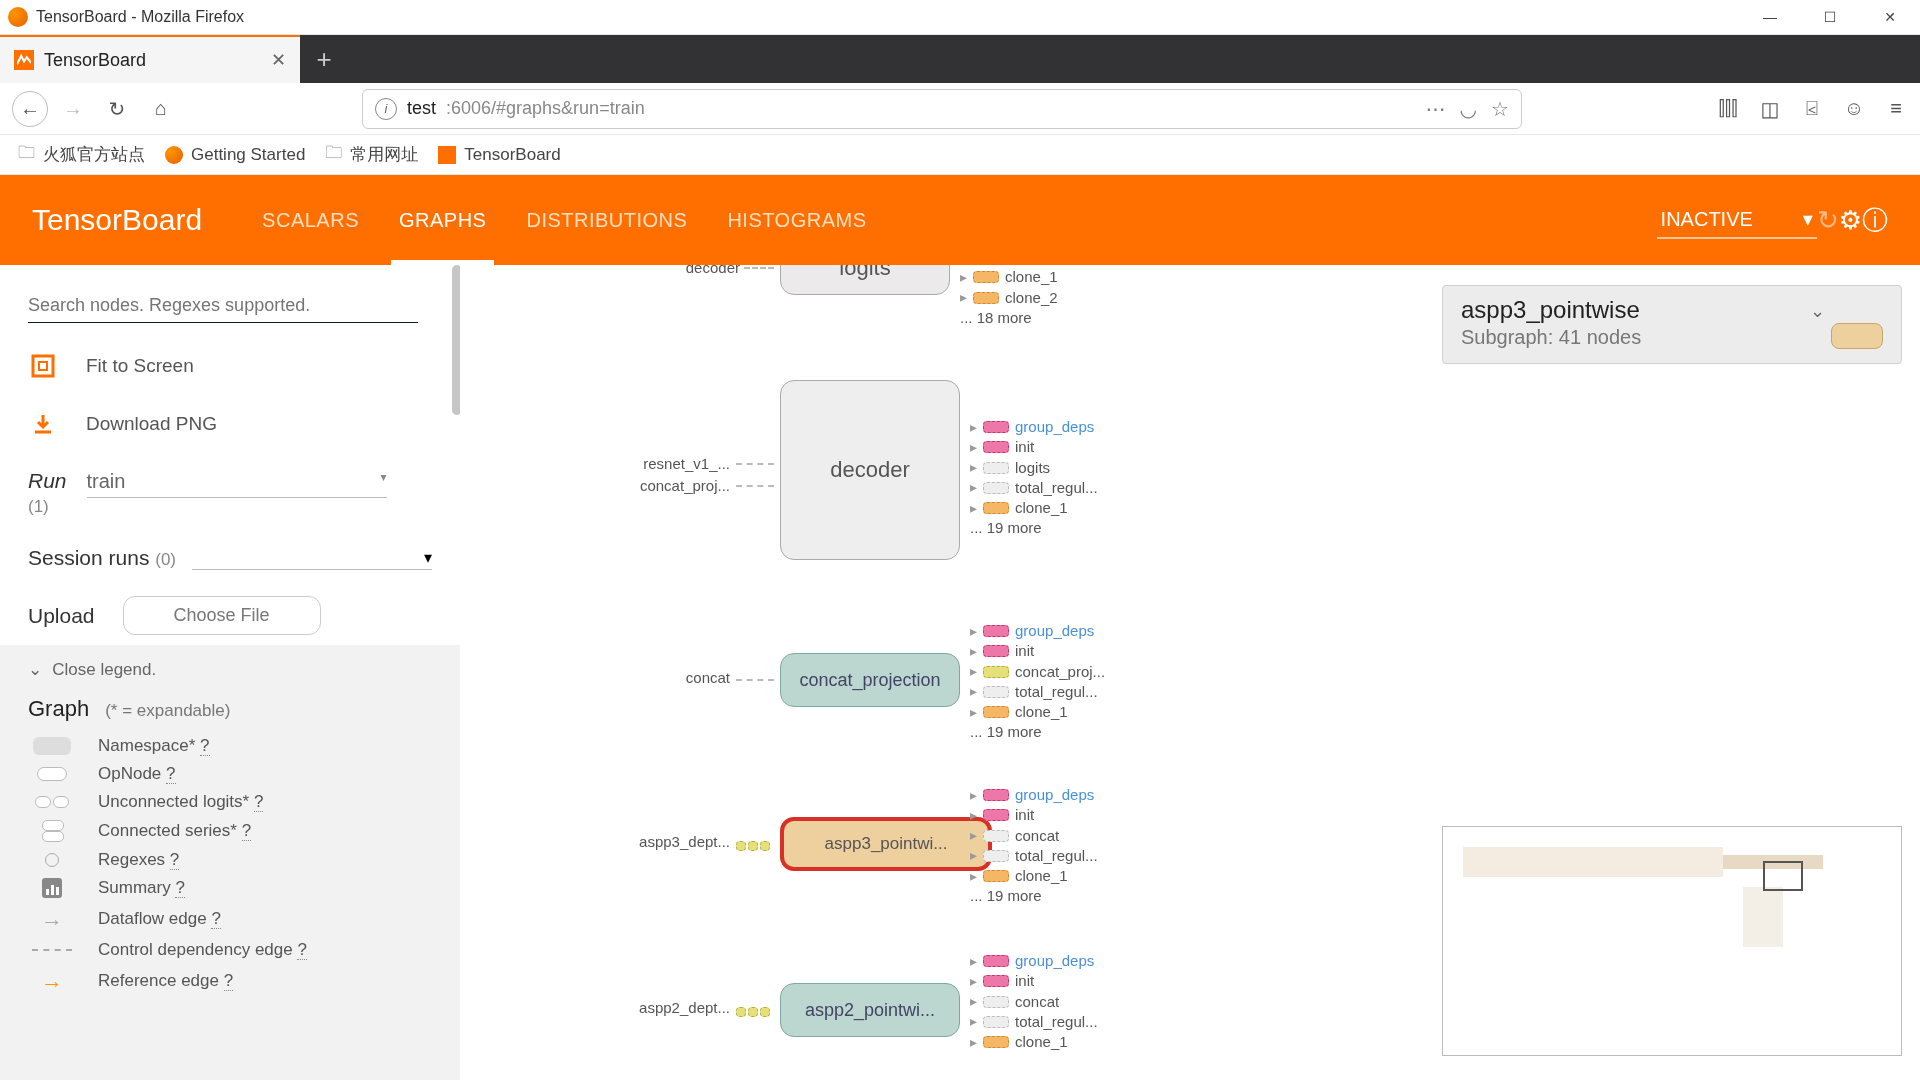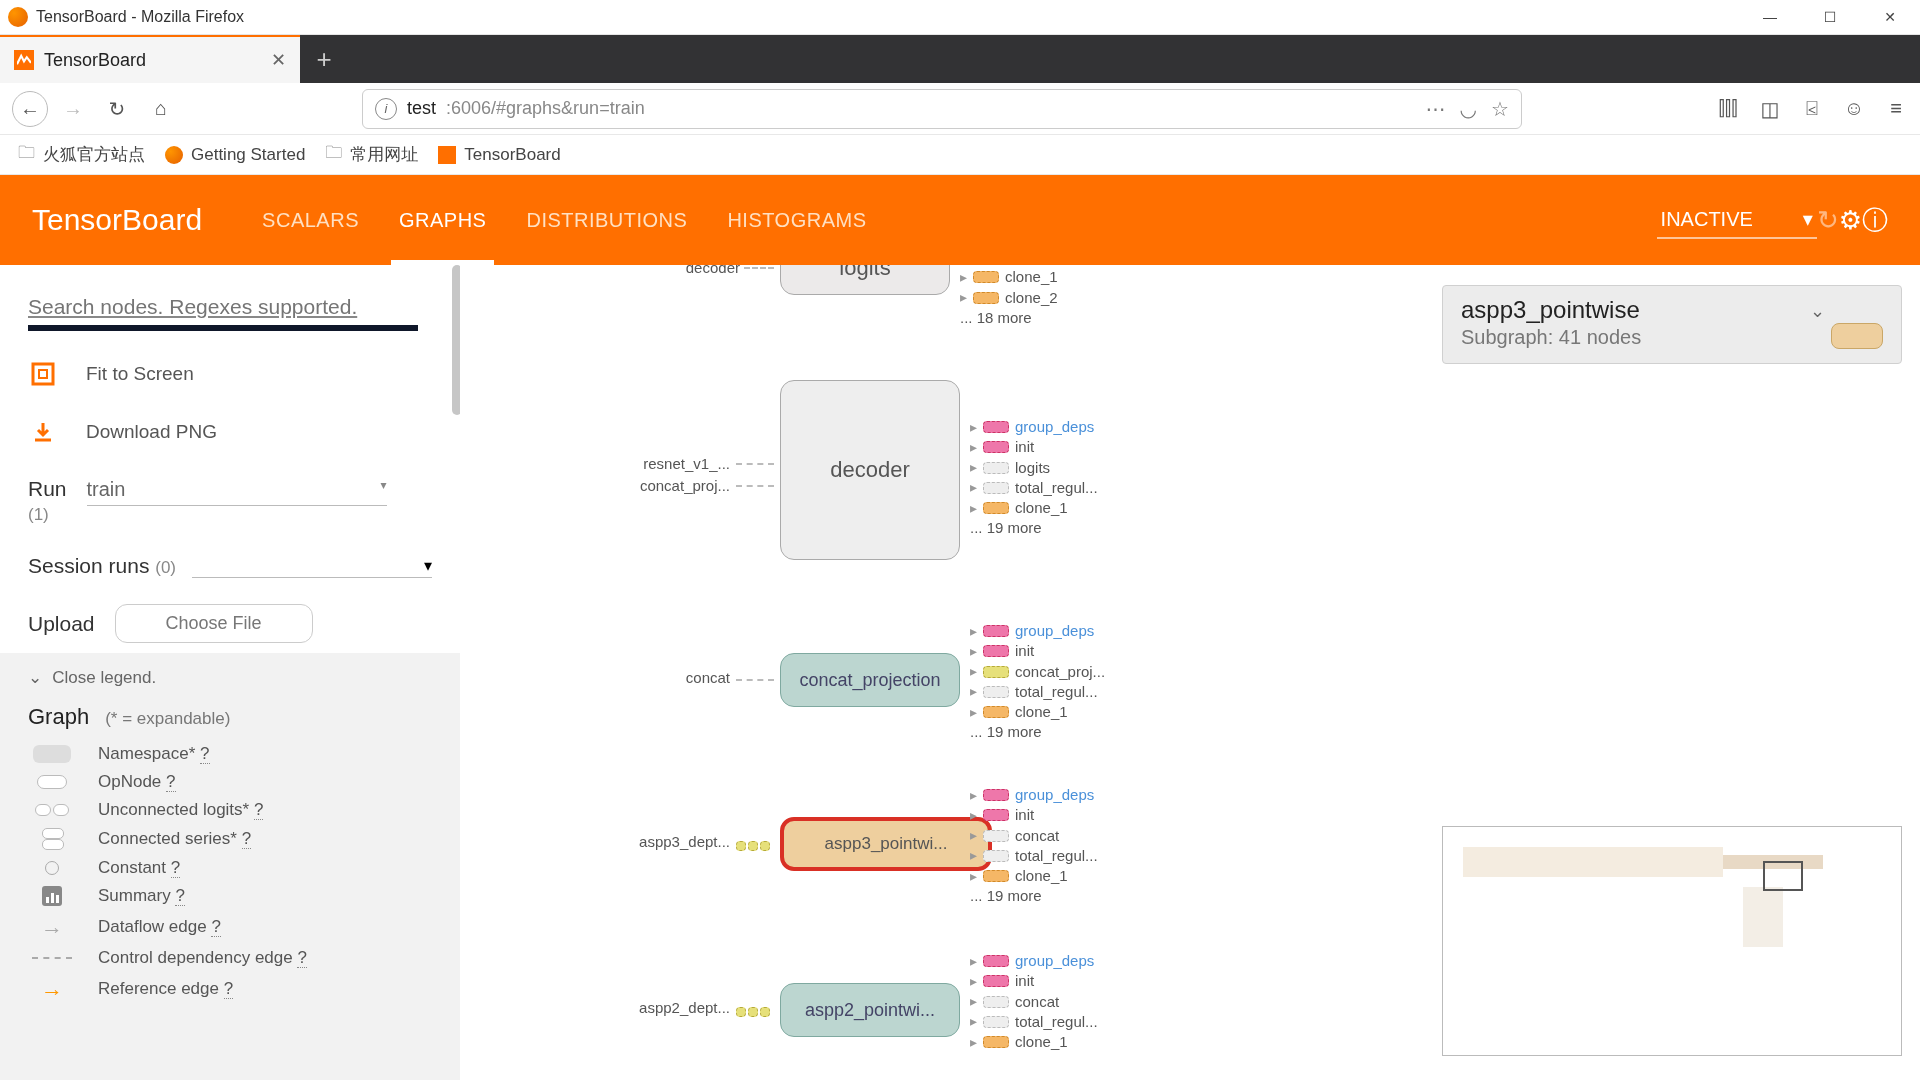--- a/index.html
+++ b/index.html
@@ -51,32 +51,32 @@
 .tb-header .right { margin-left:auto; display:flex; align-items:center; }
 .tb-header .inactive-sel { display:flex; align-items:center; gap:50px; border-bottom:2px solid rgba(255,255,255,0.6); padding: 6px 4px; font-size:20px; }
 .tb-header .icon { font-size:26px; }
 
 
 .content { position:relative; height: calc(1080px - 35px - 48px - 52px - 40px - 90px); display:flex; }
 
 
 .sidebar { width: 460px; position:relative; display:flex; flex-direction:column; }
 .sidebar .upper { padding: 24px 28px 10px 28px; background:#fff; }
-.searchbox { border:none; border-bottom:6px solid #0f172a; font-size:21px; color:#888; padding: 6px 0; width: 390px; outline:none;text-decoration:underline; }
+.searchbox { border:none; border-bottom:1px solid #0f172a; font-size:18px; color:#888; padding: 6px 0; width: 390px; outline:none; }
 .side-item { display:flex; align-items:center; gap:28px; margin-top: 28px; color:#555; font-size:19px; }
 .side-item .oicon { width:30px; height:30px; color:#ff6f00; display:flex; align-items:center; justify-content:center; }
 .run-row { display:flex; align-items:baseline; gap: 20px; margin-top: 30px; }
-.run-row .lab { font-size:21px; color:#333; }
+.run-row .lab { font-size:21px; color:#333;font-style:italic; }
 .run-row .val { font-size:20px; color:#666; border-bottom:1px solid #bbb; flex:1; max-width: 300px; display:flex; justify-content:space-between; padding-bottom:4px;}
 .run-row .caret { color:#888; font-size:12px; }
 .sub { font-size:17px; color:#888; margin-top:4px; }
 .session-row { display:flex; align-items:flex-end; gap:16px; margin-top: 28px; }
 .session-row .lab { font-size:21px; color:#333; line-height:1.2; }
 .session-row .line { border-bottom:1px solid #bbb; flex:1; max-width:260px; height:24px; display:flex; justify-content:flex-end; align-items:center;}
-.upload-row { display:flex; align-items:center; gap:20px; margin-top: 26px; }
+.upload-row { display:flex; align-items:center; gap:28px; margin-top: 26px; }
 .upload-row .lab { font-size:21px; color:#333; }
 .upload-row .btn { border:1px solid #ccc; border-radius:12px; padding: 8px 50px; color:#777; font-size:18px; }
 
 .sidebar .lower { background:#f2f2f2; flex:1; padding: 14px 28px; font-size:17px; color:#555; overflow:hidden;}
 .close-legend { display:flex; align-items:center; gap:10px; font-size:17px; color:#666; margin-bottom:16px;}
 .legend-header { display:flex; align-items:baseline; gap:16px; margin-bottom:14px;}
 .legend-header .gh { font-size:22px; color:#222; font-weight:500;}
 .legend-header .hint { font-size:17px; color:#777; }
 .legend-row { display:flex; align-items:center; gap:22px; margin: 8px 0; font-size:17px; color:#555;}
 .legend-row .sw { width:48px; display:flex; justify-content:center; }
@@ -293,21 +293,21 @@
       <div class="legend-row">
           <div class="sw">
             <div class="sw-conn"></div>
           </div>
           <span><span>Connected series*</span> <span class="q">?</span></span>
         </div>
       <div class="legend-row">
           <div class="sw">
             <div class="sw-const"></div>
           </div>
-          <span><span>Constant</span> <span class="q">?</span></span>
+          <span><span>Regexes</span> <span class="q">?</span></span>
         </div>
       <div class="legend-row">
           <div class="sw">
             <div class="sw-summary">
               <i></i>
               <i></i>
               <i></i>
             </div>
           </div>
           <span><span>Summary</span> <span class="q">?</span></span>

